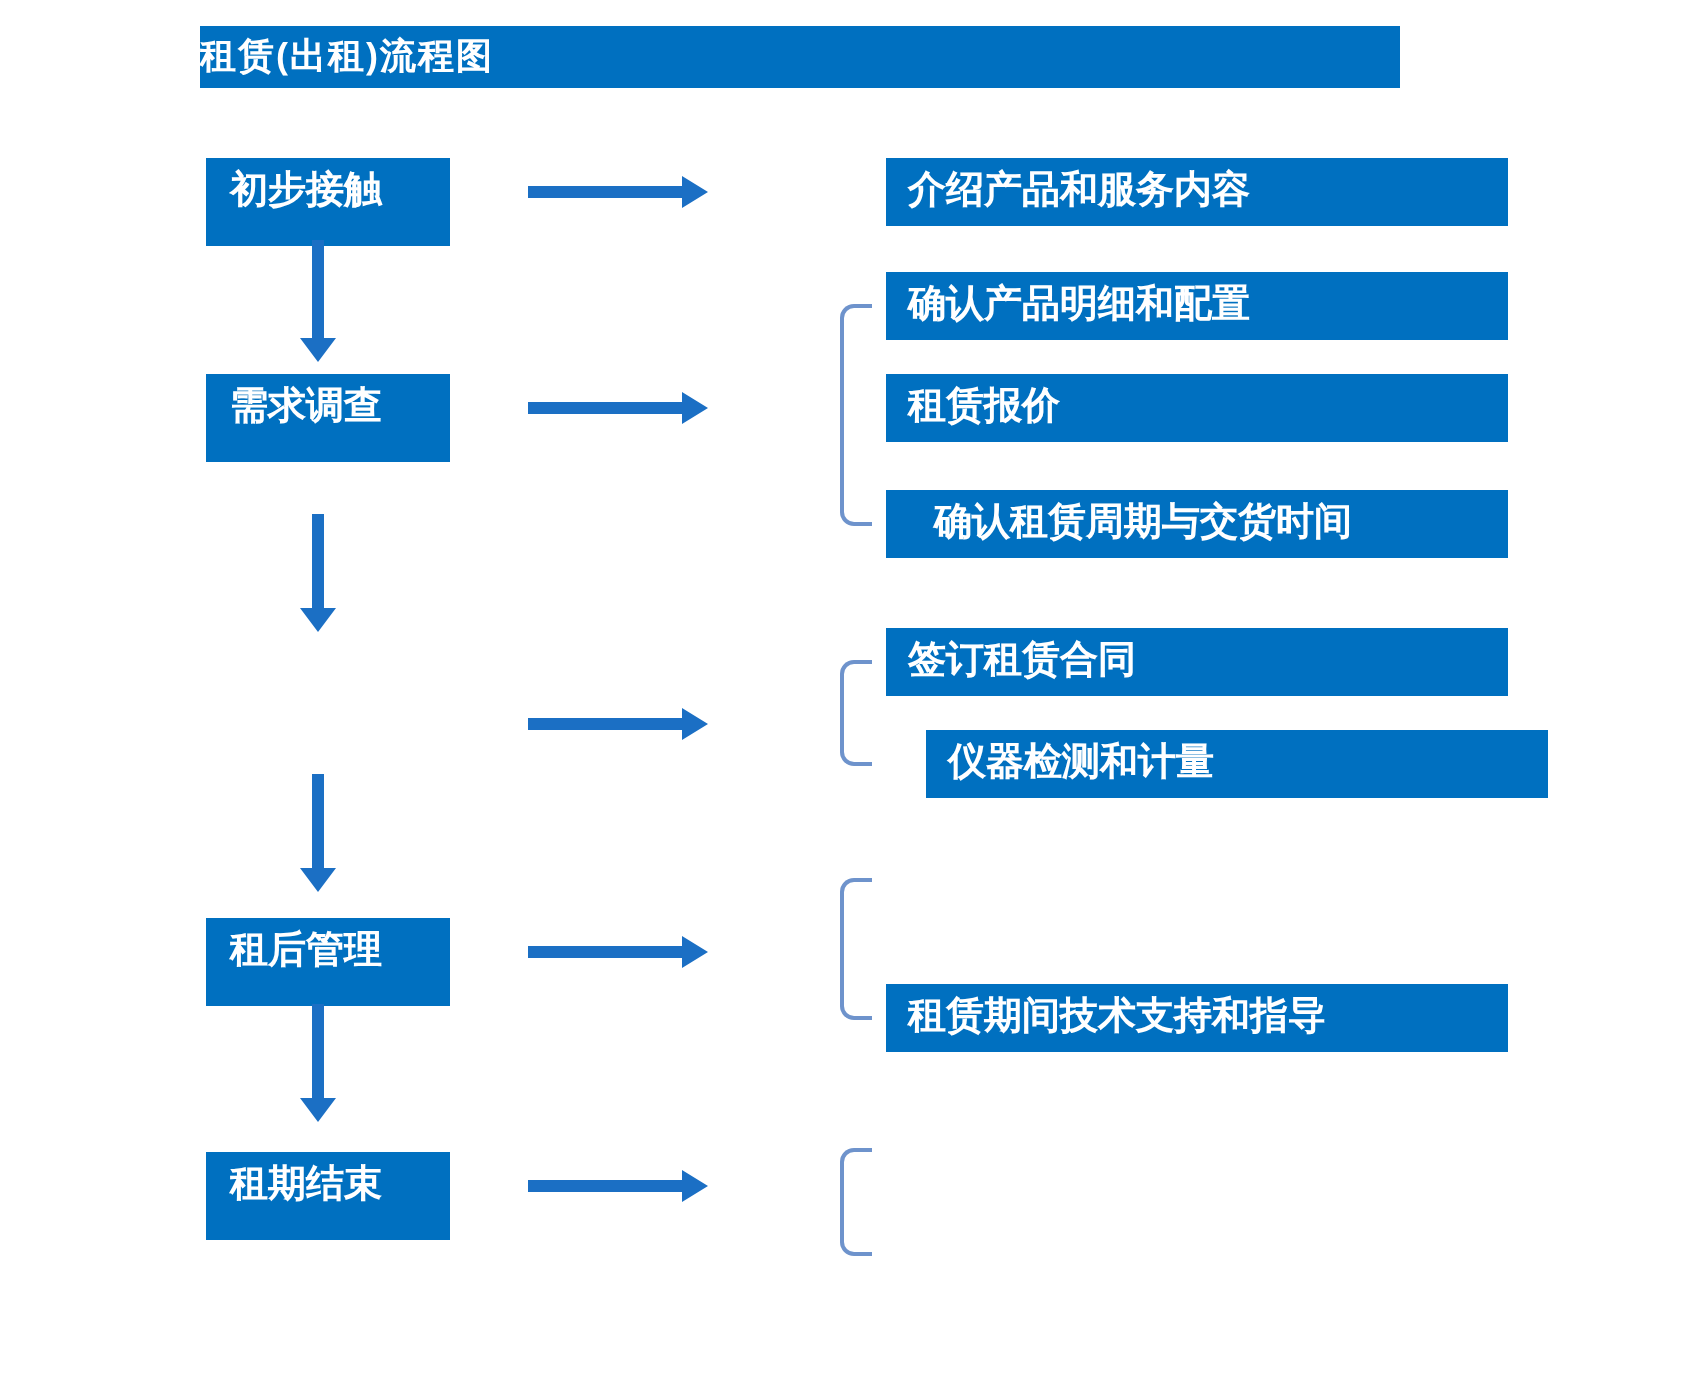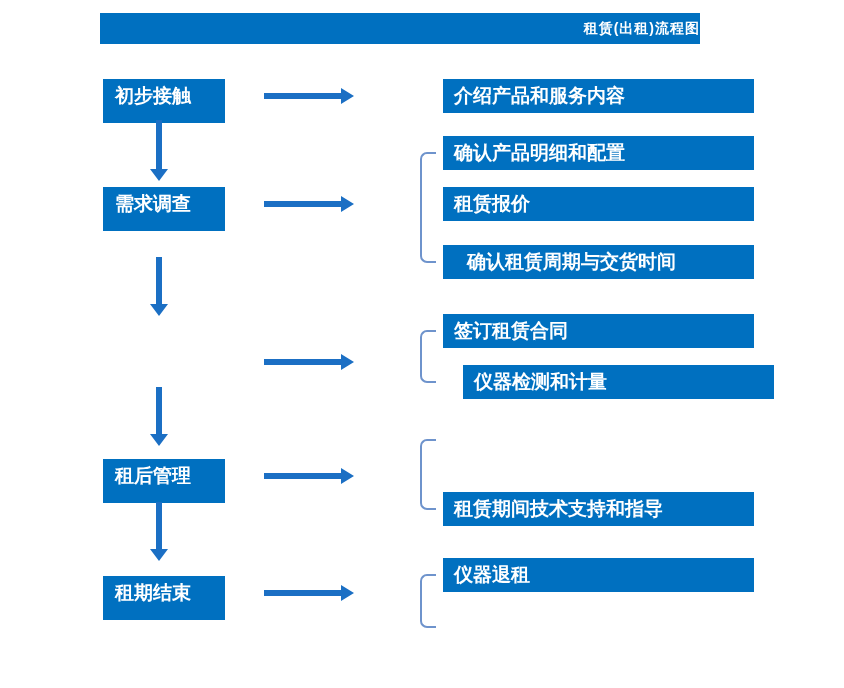--- a/index.html
+++ b/index.html
@@ -21,23 +21,23 @@
     overflow: hidden;
   }
 
   .title-bar {
     position: absolute;
     left: 100px; top: 13px;
     width: 600px; height: 31px;
     background: var(--box-blue);
     color: var(--text-white);
     font-weight: bold;
-    font-size: 14px;
+    font-size: 18px;
     line-height: 31px;
-    text-align: right;
+    text-align: left;
     letter-spacing: 1px;
   }
 
   .lbox {
     position: absolute;
     left: 103px;
     width: 122px; height: 44px;
     background: var(--box-blue);
     color: var(--text-white);
     font-weight: bold;
@@ -201,15 +201,14 @@
   <div id="bracket-3" class="bracket"></div>
   <div id="bracket-4" class="bracket"></div>
 
   <div id="rbox-0-0" class="rbox">介绍产品和服务内容</div>
   <div id="rbox-1-0" class="rbox">确认产品明细和配置</div>
   <div id="rbox-1-1" class="rbox">租赁报价</div>
   <div id="rbox-1-2" class="rbox">确认租赁周期与交货时间</div>
   <div id="rbox-2-0" class="rbox">签订租赁合同</div>
   <div id="rbox-2-1" class="rbox">仪器检测和计量</div>
   <div id="rbox-3-1" class="rbox">租赁期间技术支持和指导</div>
-  <div id="rbox-4-0" class="rbox">仪器退租</div>
 
 </div>
 
 </body></html>

